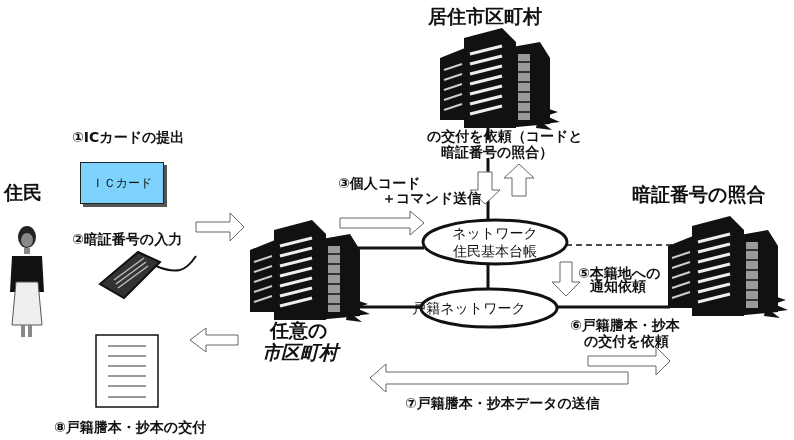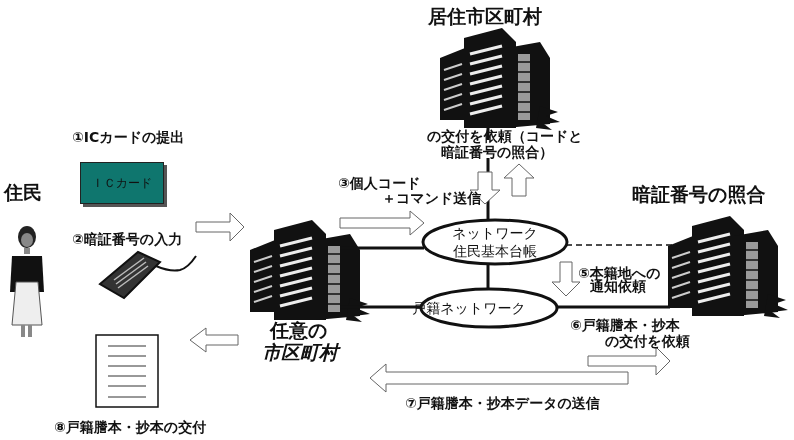--- a/index.html
+++ b/index.html
@@ -4,21 +4,21 @@
   <style>
     html, body { margin: 0; padding: 0; background: #fff; }
     body { width: 794px; height: 440px; position: relative; overflow: hidden;
            font-family: "DejaVu Sans", "Liberation Sans", sans-serif; color: #111; }
     .abs { position: absolute; }
     svg.canvas { position: absolute; left: 0; top: 0; }
     .lbl-big { font-size: 19px; font-weight: bold; letter-spacing: 0px; white-space: nowrap; }
     .lbl-sm { font-size: 14px; font-weight: bold; white-space: nowrap; line-height: 15px; }
     .net-text { font-size: 14px; text-align: center; line-height: 18px; white-space: nowrap; }
     .ic-card { position: absolute; left: 80px; top: 162px; width: 82px; height: 40px;
-               border: 1.5px solid #222; background: #0f766e; box-shadow: 3px 3px 0 #555;
+               border: 1.5px solid #222; background: #7dd3fc; box-shadow: 3px 3px 0 #555;
                display: flex; align-items: center; justify-content: center; font-size: 12px; }
   </style>
 </head>
 <body>
 
 <svg class="canvas" width="794" height="440" viewBox="0 0 794 440">
   <defs>
     <g id="bldg">
 
       <polygon points="0,30 30,18 30,92 0,92" fill="#111"></polygon>
@@ -134,15 +134,15 @@
 
 <div class="abs lbl-sm" style="left:72px; top:130px;">①ICカードの提出</div>
 <div class="abs lbl-sm" style="left:72px; top:232px;">②暗証番号の入力</div>
 <div class="abs lbl-sm" style="left:338px; top:176px;">③個人コード</div>
 <div class="abs lbl-sm" style="left:338px; top:191px;margin-left:44px;">＋コマンド送信</div>
 <div class="abs lbl-sm" style="left:427px; top:129px;">の交付を依頼（コードと</div>
 <div class="abs lbl-sm" style="left:441px; top:145px;">暗証番号の照合）</div>
 <div class="abs lbl-sm" style="left:578px; top:266px;">⑤本籍地への</div>
 <div class="abs lbl-sm" style="left:590px; top:279px;">通知依頼</div>
 <div class="abs lbl-sm" style="left:570px; top:318px;">⑥戸籍謄本・抄本</div>
-<div class="abs lbl-sm" style="left:605px; top:334px;">の交付を依頼</div>
+<div class="abs lbl-sm" style="left:584px; top:334px;">の交付を依頼</div>
 <div class="abs lbl-sm" style="left:405px; top:396px;">⑦戸籍謄本・抄本データの送信</div>
 <div class="abs lbl-sm" style="left:54px; top:420px;">⑧戸籍謄本・抄本の交付</div>
 
 </body></html>

